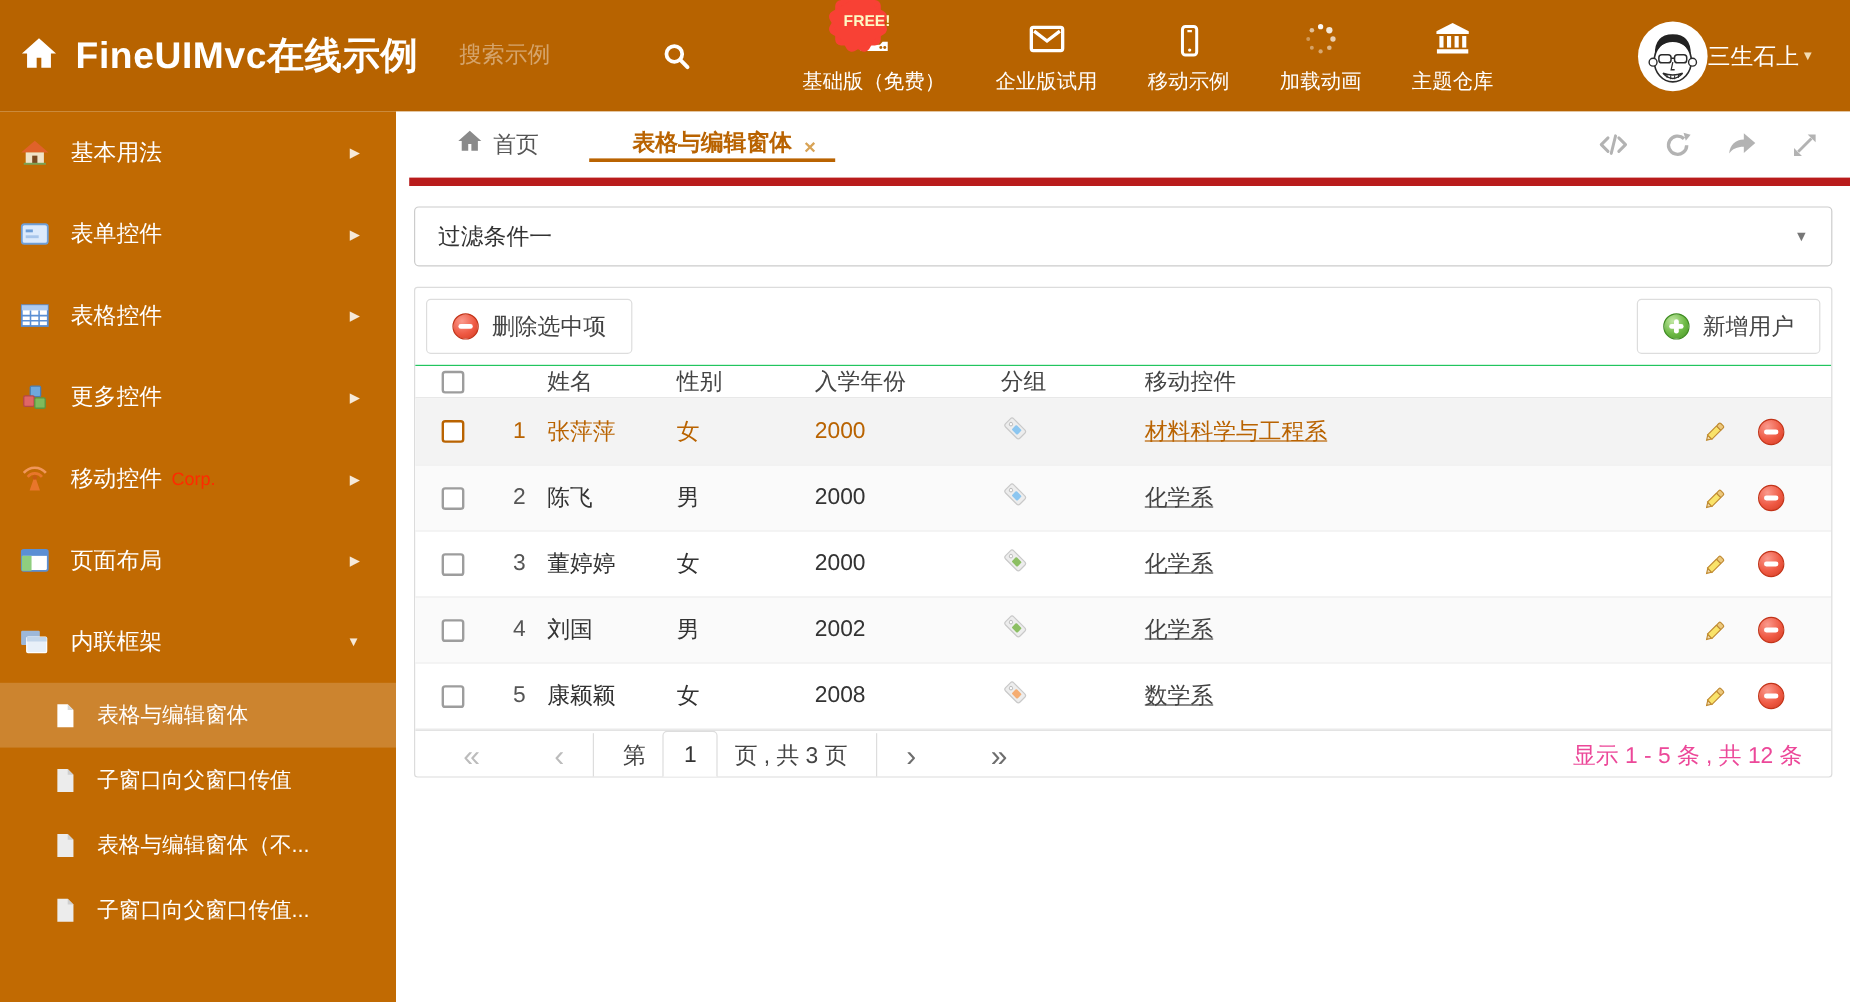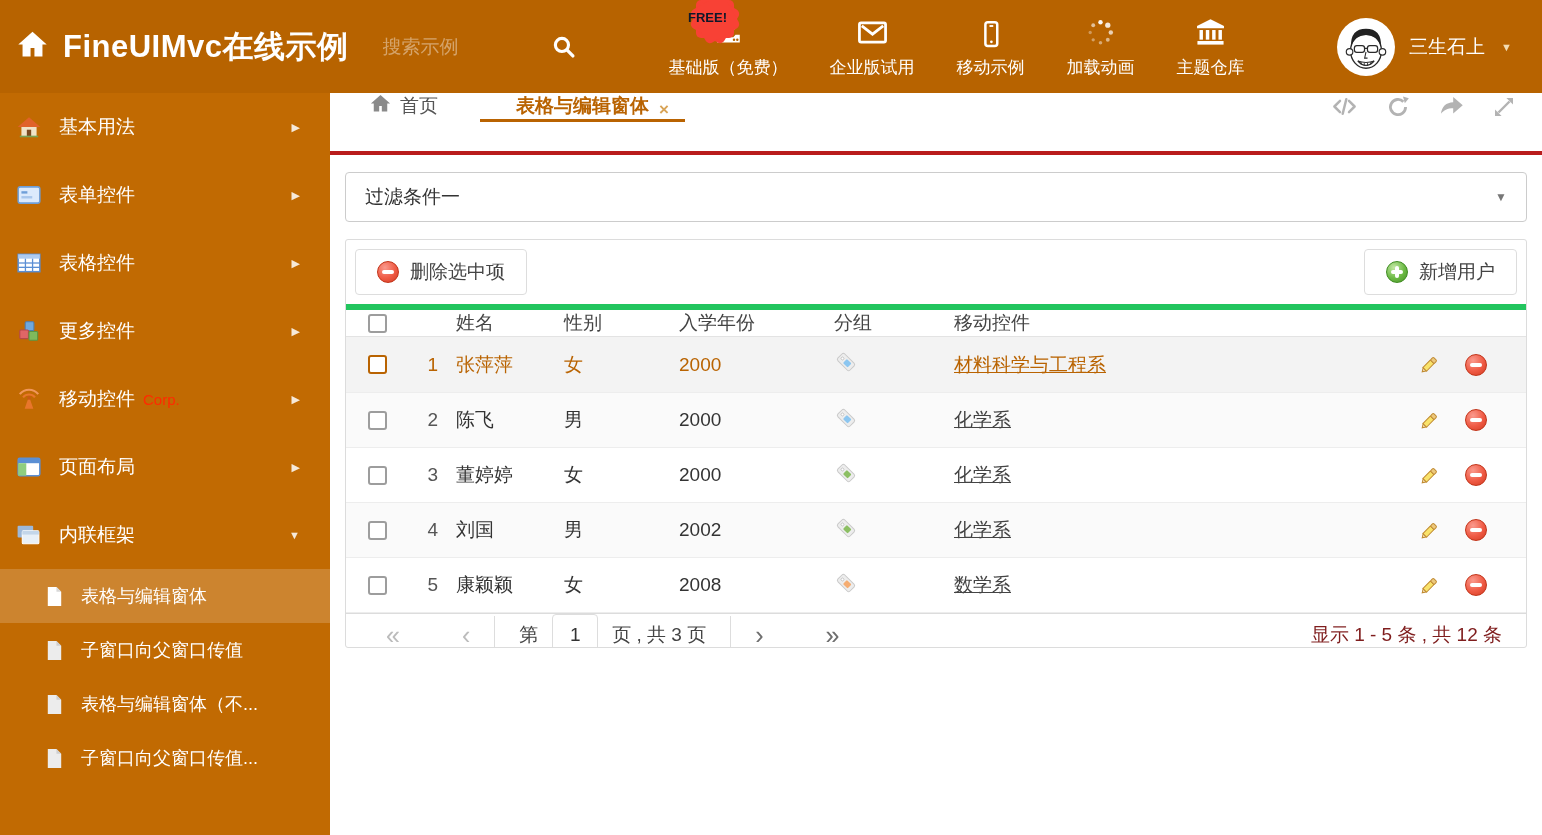--- a/index.html
+++ b/index.html
@@ -7,57 +7,57 @@
     font-family:"Liberation Sans","DejaVu Sans",sans-serif; background:#fff; }
   .app { position:relative; width:1542px; height:835px; }
 
   
   .hdr { position:absolute; top:0; left:0; width:1542px; height:93px;
     background:#b76300; display:flex; align-items:center; color:#fff; }
   .brand { display:flex; align-items:center; gap:15px; padding-left:17px; }
   .app-title { font-size:31px; font-weight:bold; letter-spacing:0.5px; }
   .hsearch { display:flex; align-items:center; margin-left:34px; }
   .hsearch input { background:transparent; border:none; outline:none; width:150px;
-    font-size:19px; color:#000000; font-family:Liberation Sans, sans-serif; }
+    font-size:19px; color:#000000; font-family:Liberation Mono, monospace; }
   .hsearch input::placeholder { color:rgba(255,255,255,0.42); }
   .hsearch .hsearch-icon { margin-left:18px; display:flex; }
   .free-badge { position:absolute; left:688px; top:-8px; width:54px; height:52px; }
   .free-badge i { position:absolute; left:8px; top:8px; width:38px; height:38px;
     background:#f84135; border-radius:5px; }
   .free-badge i:nth-child(2){ transform:rotate(30deg); }
   .free-badge i:nth-child(3){ transform:rotate(60deg); }
-  .free-badge span { position:absolute; left:0; top:18px; width:54px; text-align:left;
-    font-size:13px; font-weight:bold; color:#0f172a; }
+  .free-badge span { position:absolute; left:0; top:18px; width:54px; text-align:right;
+    font-size:13px; font-weight:bold; color:#fef9c3; }
   .hnav { display:flex; margin-left:72px; }
   .hnav-item { display:flex; flex-direction:column; align-items:center; gap:7px;
     padding:0 21px; cursor:pointer; }
   .hnav-item .ic { height:34px; display:flex; align-items:flex-end; }
   .hnav-item .lb { font-size:17px; white-space:nowrap; }
-  .huser { margin-left:auto; display:flex; align-items:center; gap:14px; padding-right:30px; }
+  .huser { margin-left:auto; display:flex; align-items:center; padding-right:30px; }
   .avatar { width:58px; height:58px; border-radius:50%; background:#fff; overflow:hidden;
     flex:0 0 58px; }
   .uname { font-size:19px; }
   .ucaret { font-size:11px; color:#f3dcb2; margin-left:2px; }
 
   
   .side { position:absolute; top:93px; left:0; width:330px; height:742px;
     background:#c16a02; color:#fff; overflow:hidden; }
   .side-item { height:68px; display:flex; align-items:center; padding-left:15px; cursor:pointer; }
   .side-item .sic { width:27px; display:flex; justify-content:center; }
   .side-item .slb { font-size:19px; margin-left:17px; }
   .side-item .arr { margin-left:auto; margin-right:30px; font-size:11px; color:rgba(255,255,255,0.85); }
   .corp { color:#ff2a00; font-size:15px; margin-left:8px; }
   .side-sub { height:54px; display:flex; align-items:center; padding-left:42px; cursor:pointer; }
   .side-sub .sic { width:24px; display:flex; justify-content:center; }
   .side-sub .slb { font-size:18px; margin-left:15px; white-space:nowrap; }
   .side-sub.selected { background:rgba(255,255,255,0.18); }
 
   
   .main { position:absolute; top:93px; left:330px; width:1212px; height:742px; background:#fff; }
-  .tabbar { height:62px; display:flex; align-items:flex-start; border-bottom:4px solid #b91c1c; }
+  .tabbar { height:62px; display:flex; align-items:center; border-bottom:7px solid #b91c1c;margin-left:11px; }
   .tab-home { display:flex; align-items:center; gap:9px; margin-left:30px; padding:0 10px;
     color:#555; font-size:19px; cursor:pointer; }
   .tab-active { position:relative; display:flex; align-items:center; margin-left:32px;
     padding:0 36px; color:#b96301; font-weight:bold; font-size:19px;
     border-bottom:3px solid #b96301; cursor:pointer; }
   .tab-close { position:absolute; top:7px; right:16px; font-size:17px; font-weight:bold;
     color:#d8a356; cursor:pointer; }
   .tabbar-icons { margin-left:auto; display:flex; align-items:center; gap:27px; padding-right:26px; }
   .tabbar-icons .tbi { display:flex; cursor:pointer; }
 
@@ -72,21 +72,21 @@
   .dd-caret { margin-left:auto; font-size:12px; color:#777; }
 
   .panel { margin-top:17px; border:1px solid #dcdcdc; border-radius:3px; height:409px;
     display:flex; flex-direction:column; overflow:hidden; }
   .toolbar { display:flex; align-items:center; padding:9px 9px; }
   .tbtn { height:46px; border:1px solid #ddd; border-radius:4px; background:#fff;
     display:inline-flex; align-items:center; gap:11px; padding:0 21px;
     font-size:19px; color:#444; font-family:inherit; cursor:pointer; }
   .tbtn.add { margin-left:auto; }
 
-  .thead { display:flex; align-items:center; height:64px; border-top:6px solid #22c55e;
+  .thead { display:flex; align-items:center; height:64px; border-top:1px solid #22c55e;
     border-bottom:1px solid #e3e3e3; font-size:19px; color:#444; }
   .trow { display:flex; align-items:center; height:55px; font-size:19px; color:#333; }
   .trow + .trow { border-top:1px solid #ededed; }
   #rows { border-bottom:1px solid #ededed; }
   .trow.alt { background:#fafafa; }
   .trow.hl { background:#f3f3f3; color:#b96301; }
   .c-check { flex:0 0 60px; display:flex; padding-left:22px; }
   .c-num { flex:0 0 38px; text-align:right; padding-right:6px; color:#555; }
   .trow.hl .c-num { color:#b96301; }
   .c-name { flex:0 0 120px; padding-left:12px; }
@@ -120,21 +120,21 @@
     padding:0 24px; font-size:19px; color:#444; }
   .pg { font-size:25px; cursor:pointer; line-height:1; }
   .pg.disabled { color:#bcbcbc; }
   .pg.enabled { color:#6e6e6e; }
   .pg.first { margin-left:16px; }
   .pg.prev { margin-left:62px; }
   .pg.next { margin-right:62px; }
   .vdiv { width:1px; height:38px; background:#ddd; margin:0 24px; }
   .page-input { width:46px; height:42px; border:1px solid #ddd; border-radius:4px;
     text-align:center; font-size:19px; color:#333; margin:0 14px; font-family:inherit; outline:none; }
-  .pg-summary { margin-left:auto; color:#7f1d1d; }
+  .pg-summary { margin-left:auto; color:#ec4899; }
 </style>
 </head>
 <body>
 
 <div class="app">
 
   <header class="hdr">
     <div class="brand">
       <span>
         <svg width="31" height="31" viewBox="0 0 24 24">

